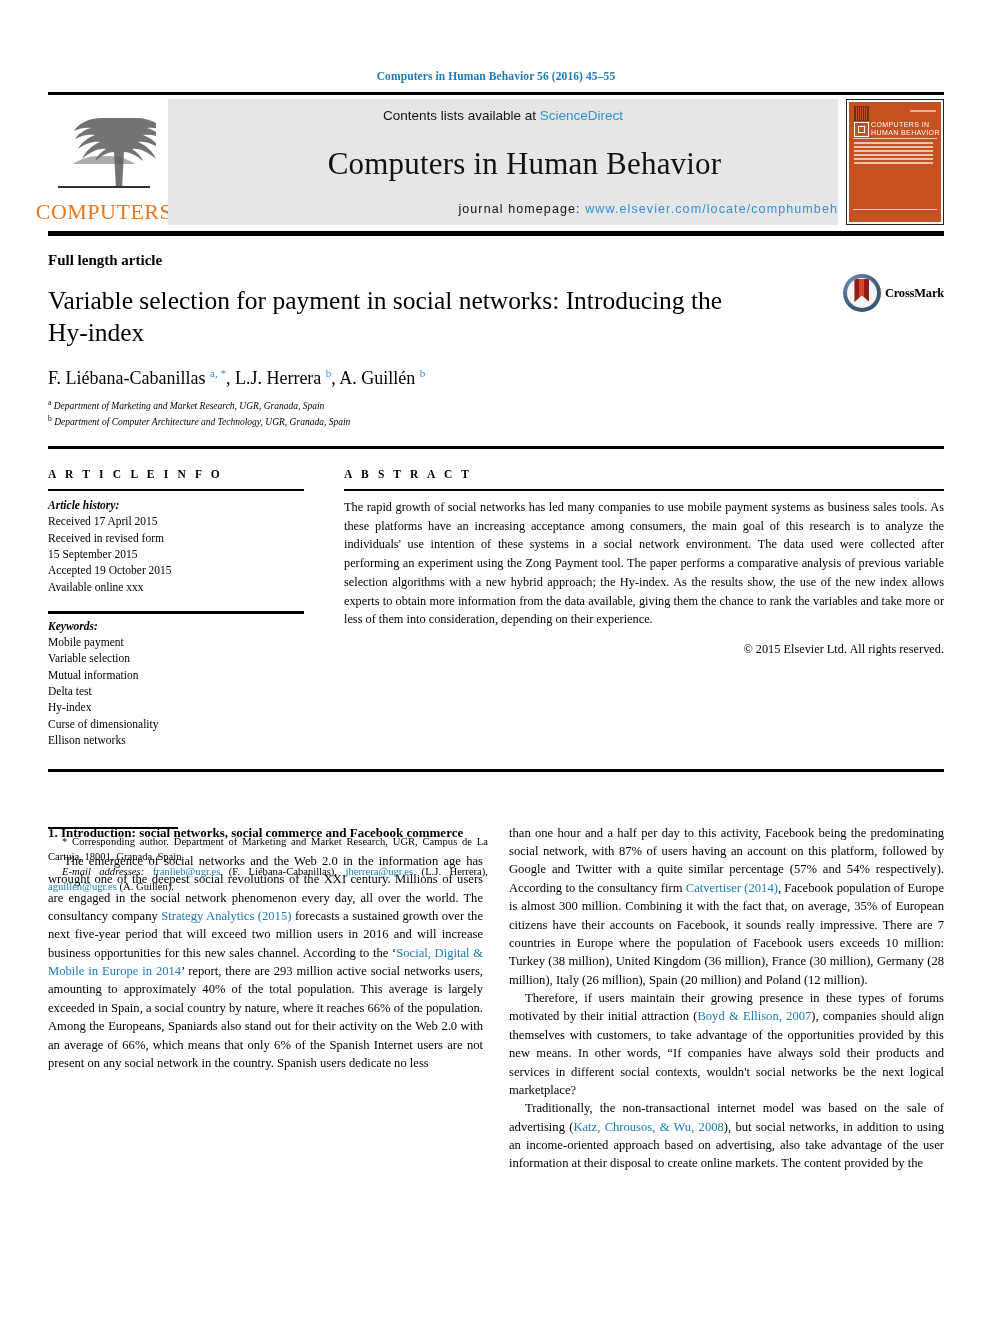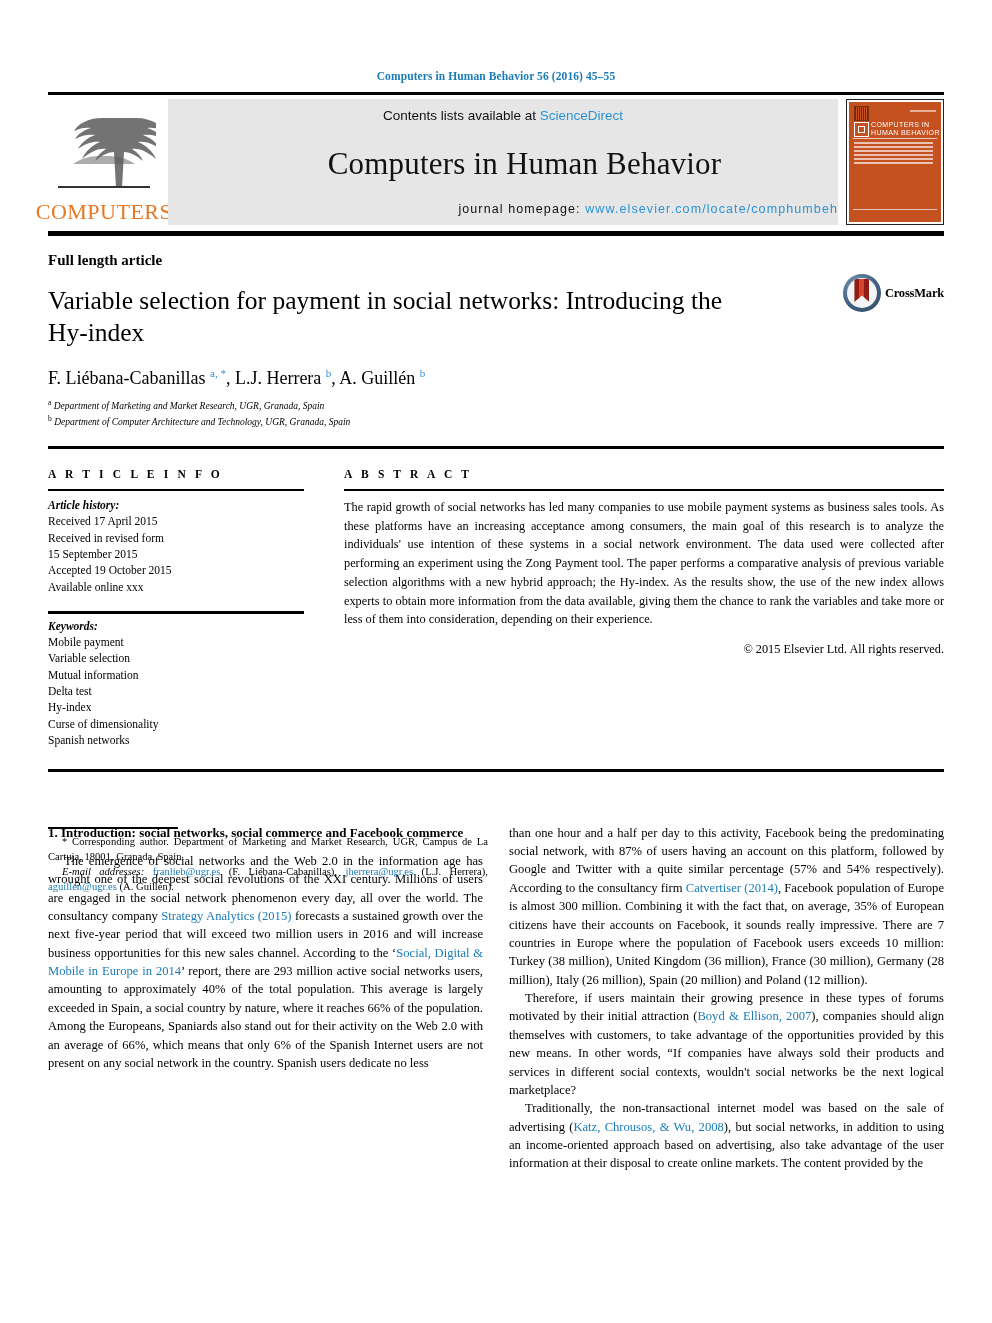--- a/index.html
+++ b/index.html
@@ -437,21 +437,21 @@
       <div class="kw-rule"></div>
       <div class="kw">
         <div class="it">Keywords:</div>
         <div>
             <div>Mobile payment</div>
             <div>Variable selection</div>
             <div>Mutual information</div>
             <div>Delta test</div>
             <div>Hy-index</div>
             <div>Curse of dimensionality</div>
-            <div>Spanish networks</div>
+            <div>Ellison networks</div>
           </div>
       </div>
     </div>
 
     <div class="col-abs">
       <div class="sec-label">A B S T R A C T</div>
       <div class="sec-rule"></div>
       <div class="abstract">The rapid growth of social networks has led many companies to use mobile payment systems as business sales tools. As these platforms have an increasing acceptance among consumers, the main goal of this research is to analyze the individuals' use intention of these systems in a social network environment. The data used were collected after performing an experiment using the Zong Payment tool. The paper performs a comparative analysis of previous variable selection algorithms with a new hybrid approach; the Hy-index. As the results show, the use of the new index allows experts to obtain more information from the data available, giving them the chance to rank the variables and take more or less of them into consideration, depending on their experience.</div>
       <div class="copyright">© 2015 Elsevier Ltd. All rights reserved.</div>
     </div>

